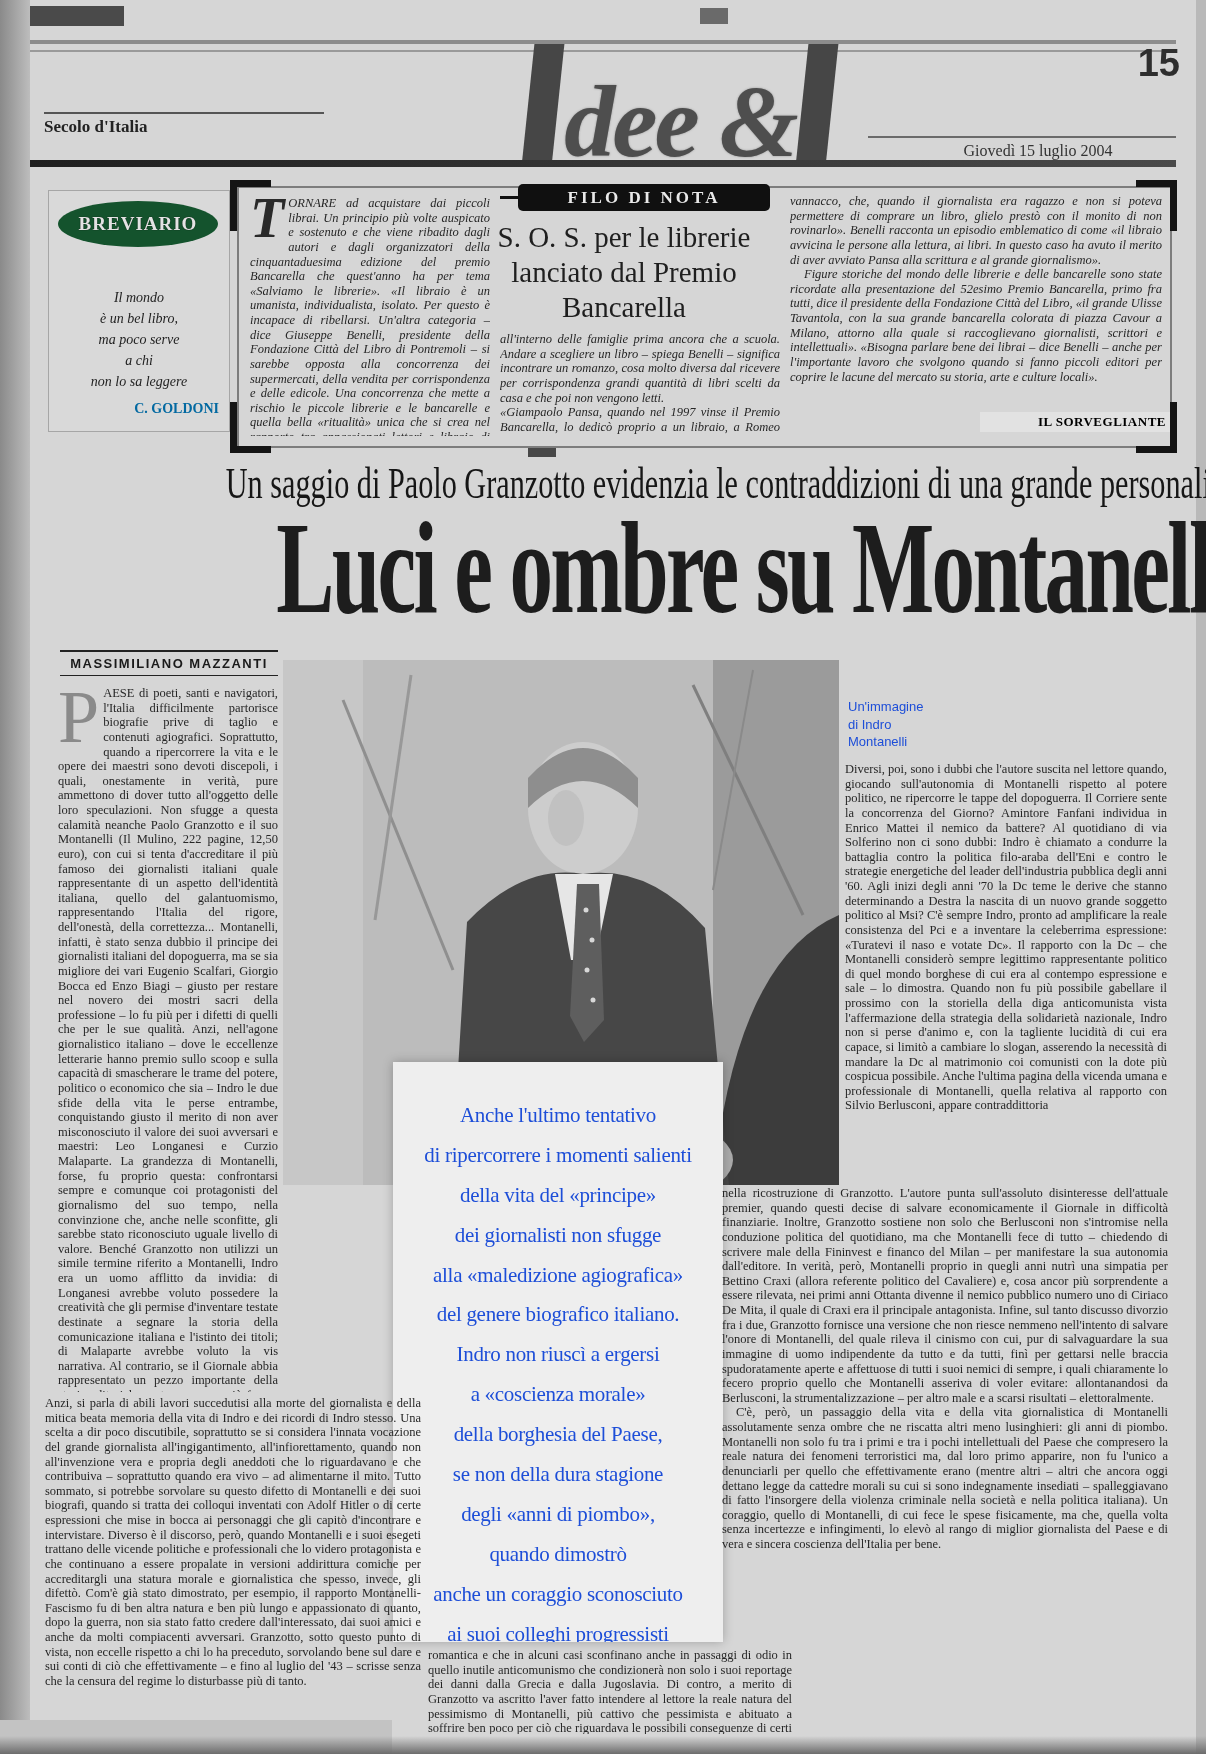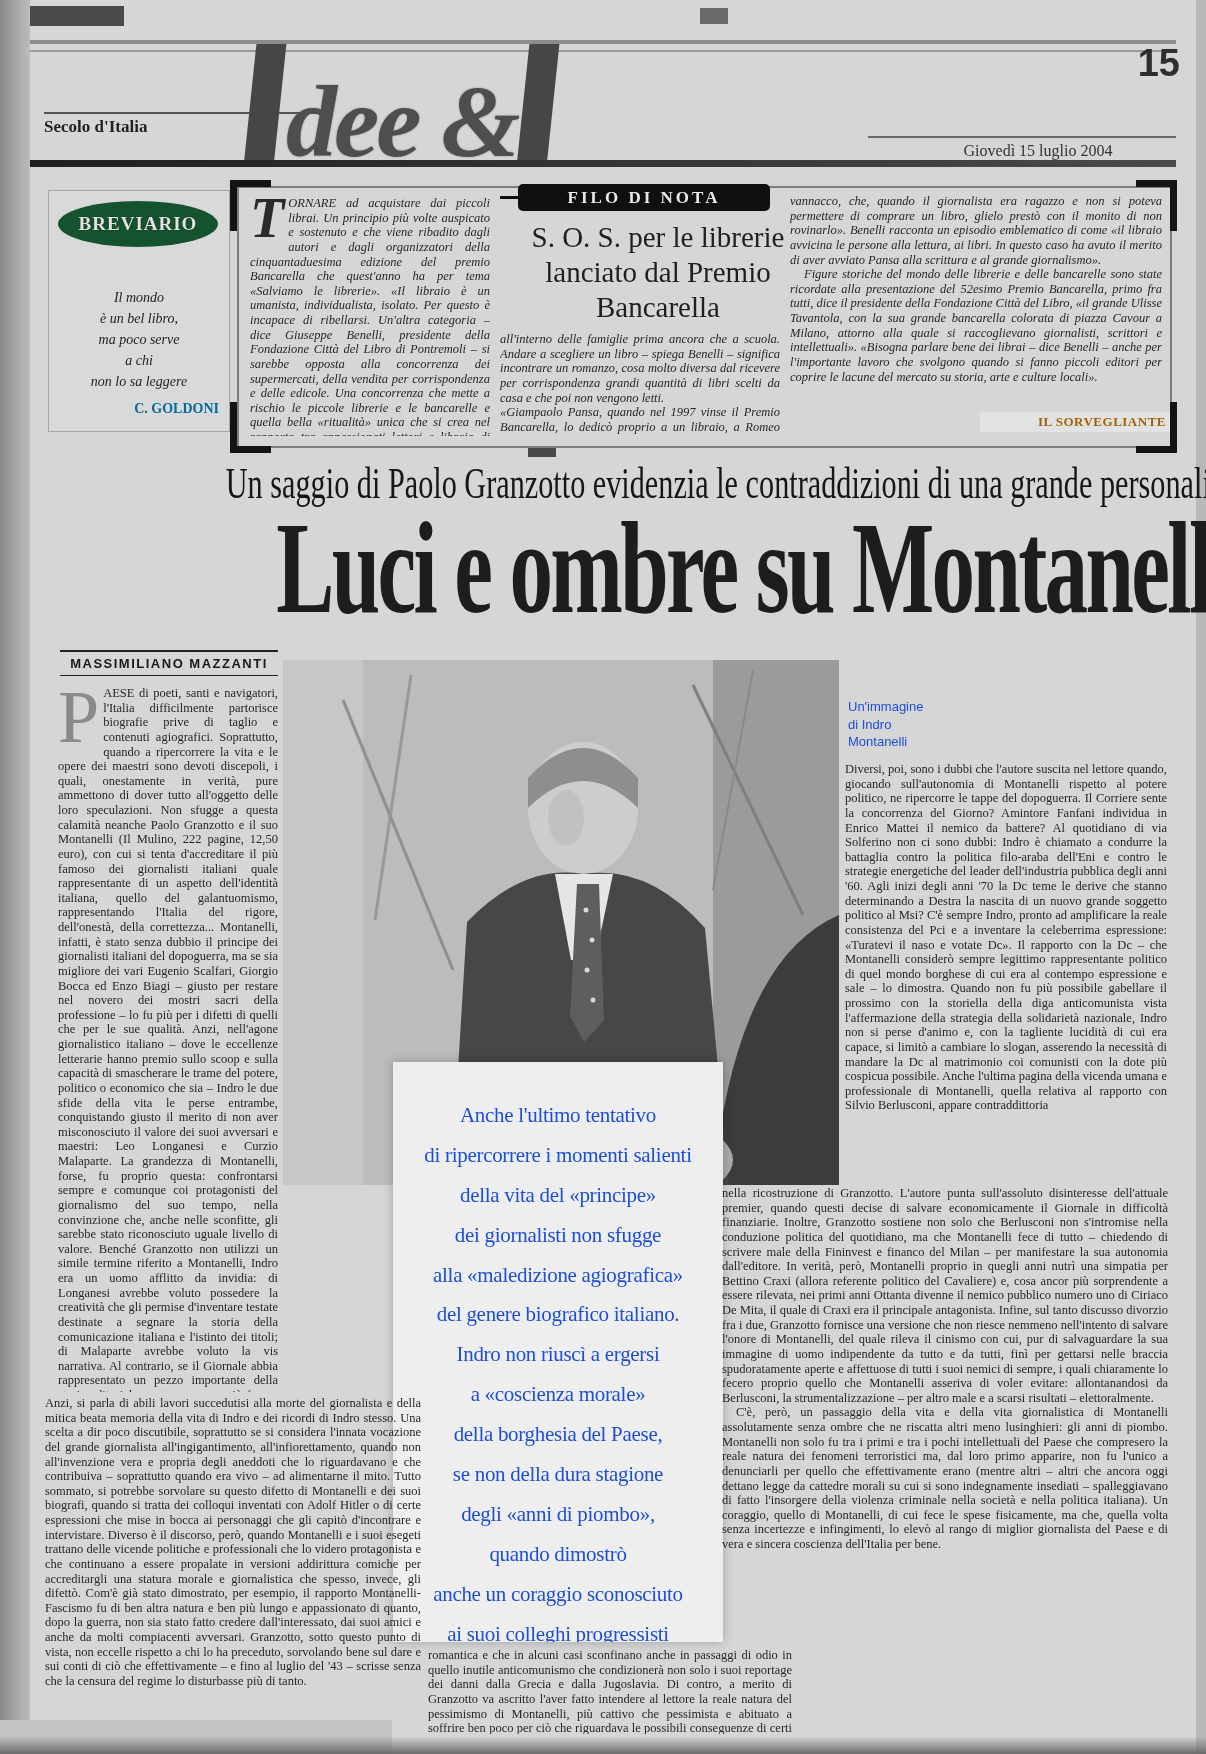--- a/index.html
+++ b/index.html
@@ -15,21 +15,21 @@
   .art-tm{left:700px;top:8px;width:28px;height:16px;background:#303030;opacity:.65;}
   .art-sos{left:528px;top:448px;width:28px;height:9px;background:#242424;opacity:.8;}
   
   .rule1{left:30px;top:40px;width:1146px;height:4px;background:#8c8c8c;}
   .rule2{left:30px;top:50px;width:1146px;height:2px;background:#9a9a9a;}
   .pagenum{left:1100px;top:42px;width:80px;font-family:"Liberation Sans",sans-serif;font-weight:bold;
            font-size:38px;color:#2e2e2e;text-align:right;}
   .secolo{left:44px;top:112px;width:280px;border-top:2px solid #555;padding-top:3px;
           font-weight:bold;font-size:17px;color:#222;}
   .mast-title{left:250px;top:16px;width:860px;height:150px;display:flex;align-items:flex-end;gap:6px;
-              color:#4e4e4e;}
+              color:#4e4e4e;justify-content:center;}
   .ibar{width:30px;height:122px;background:#464646;transform:skewX(-6deg);}
   .mast-txt{font-style:italic;font-weight:bold;font-size:102px;line-height:.85;letter-spacing:-3px;
             text-shadow:0 0 2px rgba(70,70,70,.5);}
   .date-rule{left:868px;top:136px;width:308px;height:2px;background:#6b6b6b;}
   .edition-date{left:900px;top:142px;width:276px;font-size:16px;color:#333;text-align:center;}
   .heavy-rule{left:30px;top:160px;width:1146px;height:7px;background:linear-gradient(90deg,#1f1f1f,#4a4a4a);}
   
   .breviario{left:48px;top:190px;width:180px;height:240px;background:#d9d9d9;border:1px solid #a6a6a6;}
   .brev-badge{position:absolute;left:9px;top:10px;width:160px;height:46px;background:#14532d;border-radius:50%;
               display:flex;align-items:center;justify-content:center;color:#e3e3e3;font-weight:bold;
@@ -45,27 +45,27 @@
   .bk-tr{left:1136px;top:180px;border-right:7px solid #141414;border-top:7px solid #141414;}
   .bk-br{left:1136px;top:402px;border-right:7px solid #141414;border-bottom:7px solid #141414;}
   .colsm{font-size:12.5px;line-height:1.17;text-align:justify;color:#262626;overflow:hidden;}
   .ital{font-style:italic;}
   .col-tornare{left:250px;top:196px;width:240px;height:240px;}
   .dropcapT{float:left;font-size:56px;line-height:.82;font-weight:bold;color:#2a2a2a;padding-right:4px;}
   .filo-bar{left:518px;top:184px;width:252px;height:27px;background:#101010;border-radius:5px;
             display:flex;align-items:center;justify-content:center;color:#e9e9e9;font-weight:bold;
             font-size:17px;letter-spacing:3px;}
   .filo-line{left:500px;top:196px;width:22px;height:3px;background:#101010;}
-  .sos-head{left:516px;top:220px;width:284px;font-size:29px;line-height:1.2;text-align:center;color:#1f1f1f;}
+  .sos-head{left:482px;top:220px;width:284px;font-size:29px;line-height:1.2;text-align:center;color:#1f1f1f;}
   .col-sos{left:500px;top:332px;width:280px;height:104px;}
   .col-van{left:790px;top:194px;width:372px;height:214px;}
   .indent{text-indent:14px;margin:0;}
   .noindent{margin:0;}
   .sorv{left:980px;top:412px;width:186px;text-align:right;font-weight:bold;font-size:13px;
-        letter-spacing:.5px;color:#a16207;background:#e2e2e2;padding:2px 4px 2px 0;}
+        letter-spacing:.5px;color:#000000;background:#e2e2e2;padding:2px 4px 2px 0;}
   
   .kicker-wrap{left:30px;top:458px;width:1146px;height:58px;overflow:visible;text-align:center;}
   .kicker{display:inline-block;font-size:42px;color:#161616;white-space:nowrap;
           transform:scale(.72,1.05);transform-origin:center top;}
   .head-wrap{left:30px;top:502px;width:1146px;height:140px;text-align:center;}
   .head-main{display:inline-block;font-size:132px;font-weight:bold;color:#1d1d1d;white-space:nowrap;
              letter-spacing:-4px;transform:scaleX(.66);transform-origin:center top;line-height:1;}
   
   .byline-box{left:60px;top:650px;width:218px;border-top:2px solid #222;border-bottom:1px solid #222;
               padding:4px 0;text-align:center;font-family:"Liberation Sans",sans-serif;font-weight:bold;

